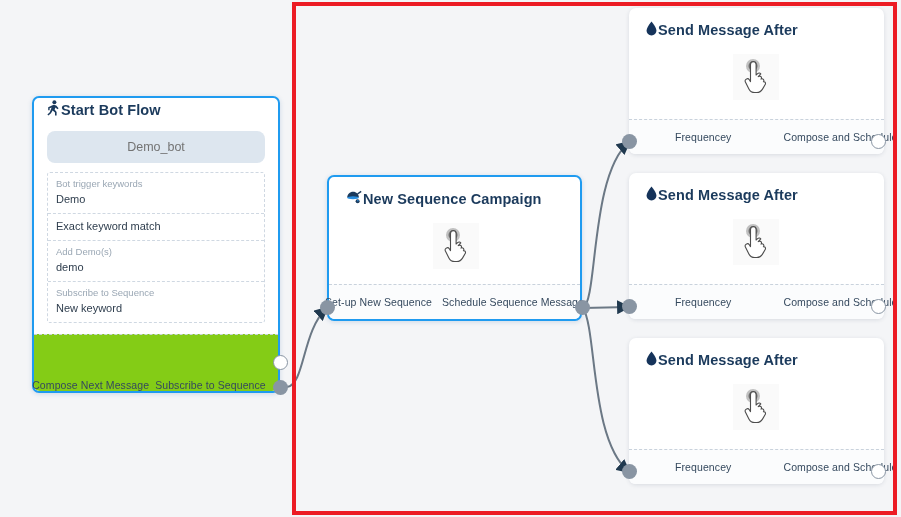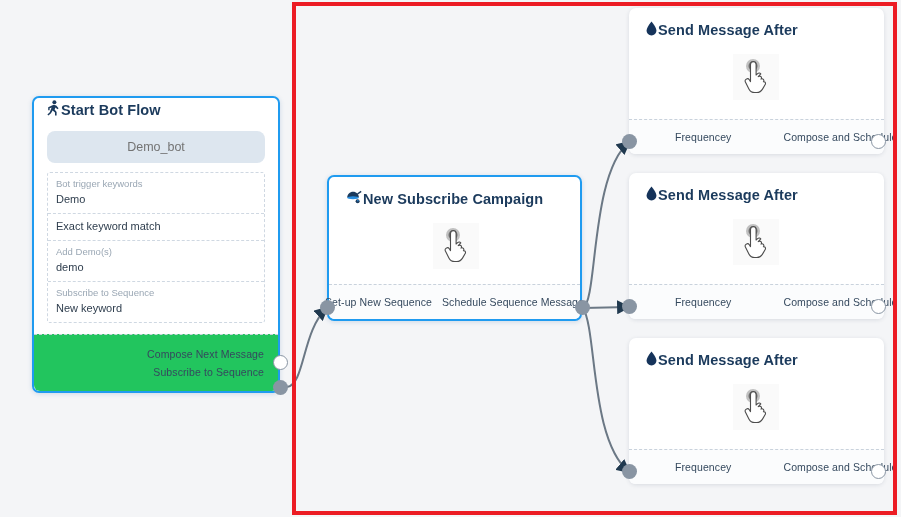--- a/index.html
+++ b/index.html
@@ -127,26 +127,26 @@
     color: #9aa7b4;
     line-height: 14px;
   }
   .field-value {
     font-size: 11px;
     color: #2e3d4d;
     line-height: 17px;
   }
   #start-node .node-footer {
     height: 56px;
-    flex-direction: column;
+    flex-direction: row;
     align-items: flex-end;
     justify-content: center;
     padding-right: 14px;
     gap: 6px;
-    background: #22c55e;
+    background: #84cc16;
   }
   
   #campaign-node {
     left: 327px;
     top: 175px;
     width: 255px;
     height: 146px;
   }
   #campaign-node .inner { padding: 13px 0 0 17px; }
   #campaign-node .node-footer {
@@ -249,21 +249,21 @@
       <div class="node-title">
         <span>
           <svg width="16" height="15" viewBox="0 0 16 15">
             <path d="M1.2 7.6 C1.2 4.4 3.9 1.8 7.1 1.8 C10.3 1.8 12.9 4.4 12.9 7.6 L1.2 7.6 Z" fill="#1b3a5c"></path>
             <ellipse cx="7.0" cy="7.8" rx="5.9" ry="1.5" fill="#2a8fe0"></ellipse>
             <path d="M11.0 3.4 L14.8 0.8 L15.6 1.9 L11.9 4.5 Z" fill="#1b3a5c"></path>
             <circle cx="11.6" cy="11.2" r="2.0" fill="#1b3a5c"></circle>
             <circle cx="11.9" cy="10.8" r="0.8" fill="#2a8fe0"></circle>
           </svg>
         </span>
-        <span class="ttxt">New Subscribe Campaign</span>
+        <span class="ttxt">New Sequence Campaign</span>
       </div>
       <div class="cursor-hand" style="left:104px; top:46px;">
         <svg width="34" height="38" viewBox="0 0 34 38">
           <circle cx="14" cy="8" r="7" fill="#3c3c3c" opacity="0.30"></circle>
           <circle cx="14" cy="8" r="4.5" fill="#2b2b2b" opacity="0.55"></circle>
           <path d="M11.5 6.5 C11.5 4.8 12.8 3.6 14.3 3.6 C15.8 3.6 17.1 4.8 17.1 6.5 L17.1 17.0
                    L18.6 15.6 C19.6 14.8 21.0 14.9 21.7 15.8 L21.8 15.9 L19.2 18.6
                    C20.0 17.9 21.3 17.9 22.0 18.7 C22.6 19.4 22.6 20.4 22.0 21.1
                    C22.8 20.6 23.9 20.8 24.5 21.6 C25.0 22.3 24.9 23.2 24.4 23.8
                    C25.2 23.6 26.1 24.0 26.4 24.8 C26.6 25.4 26.5 26.0 26.2 26.5

